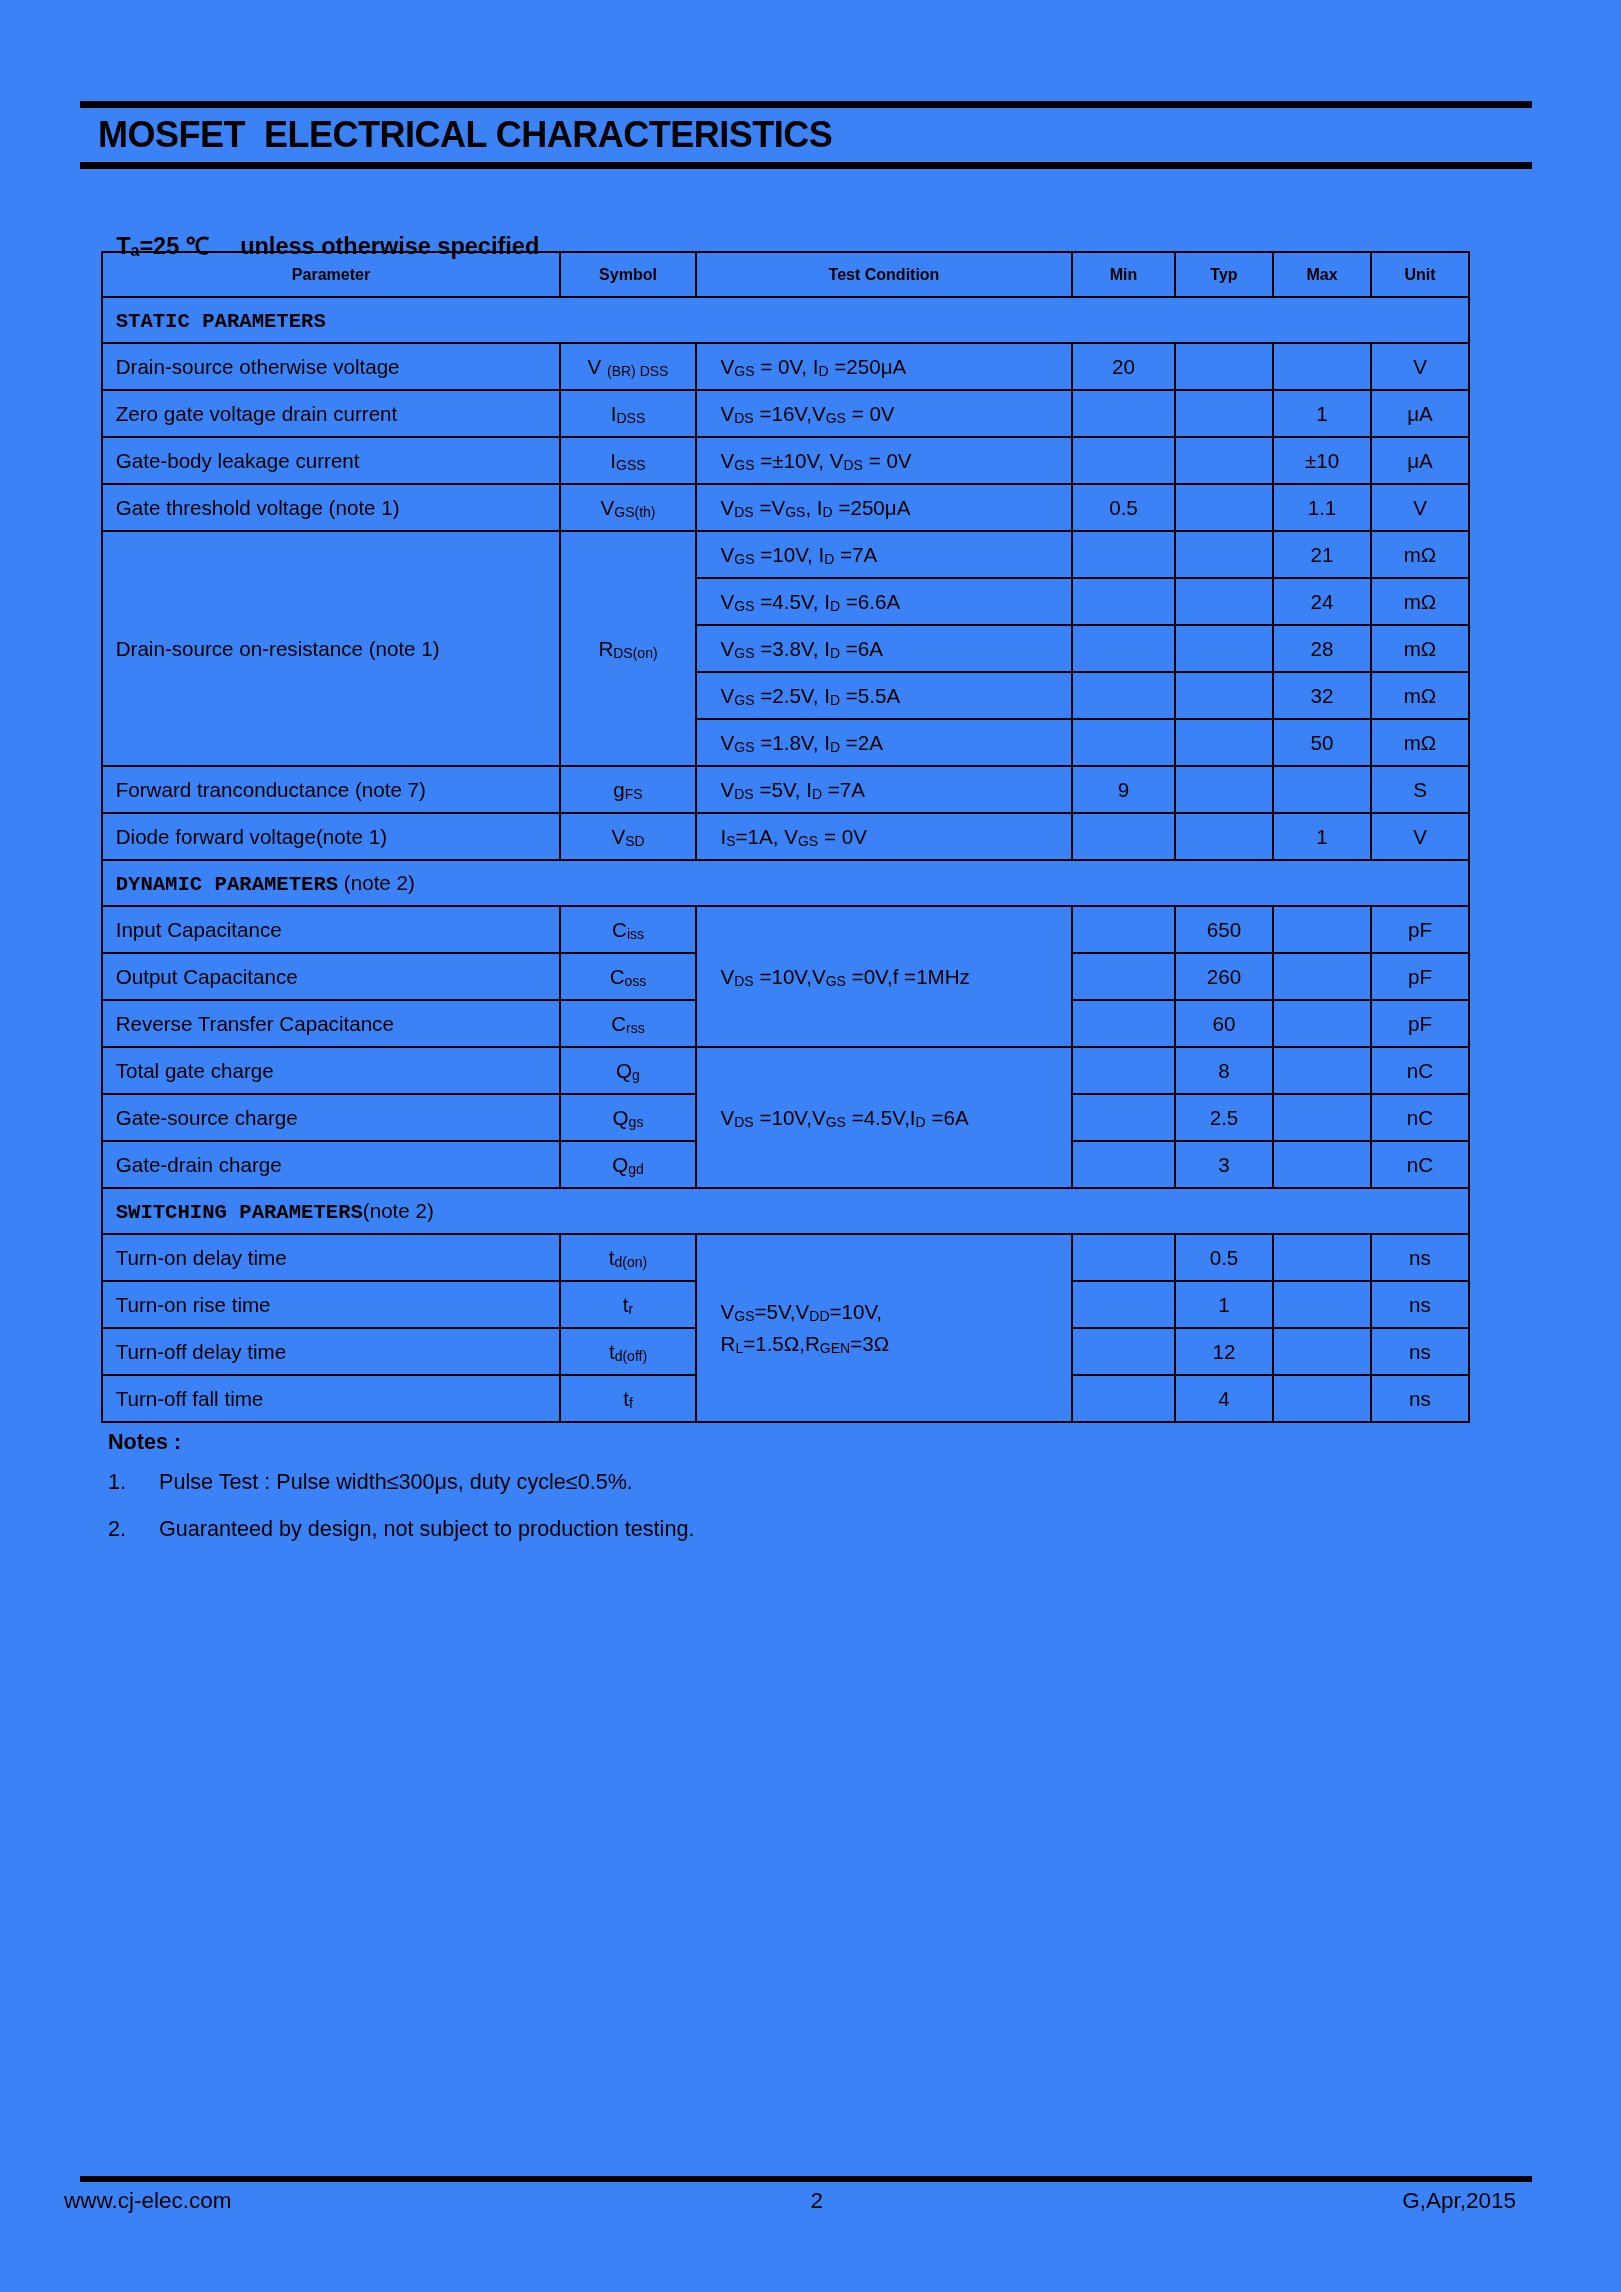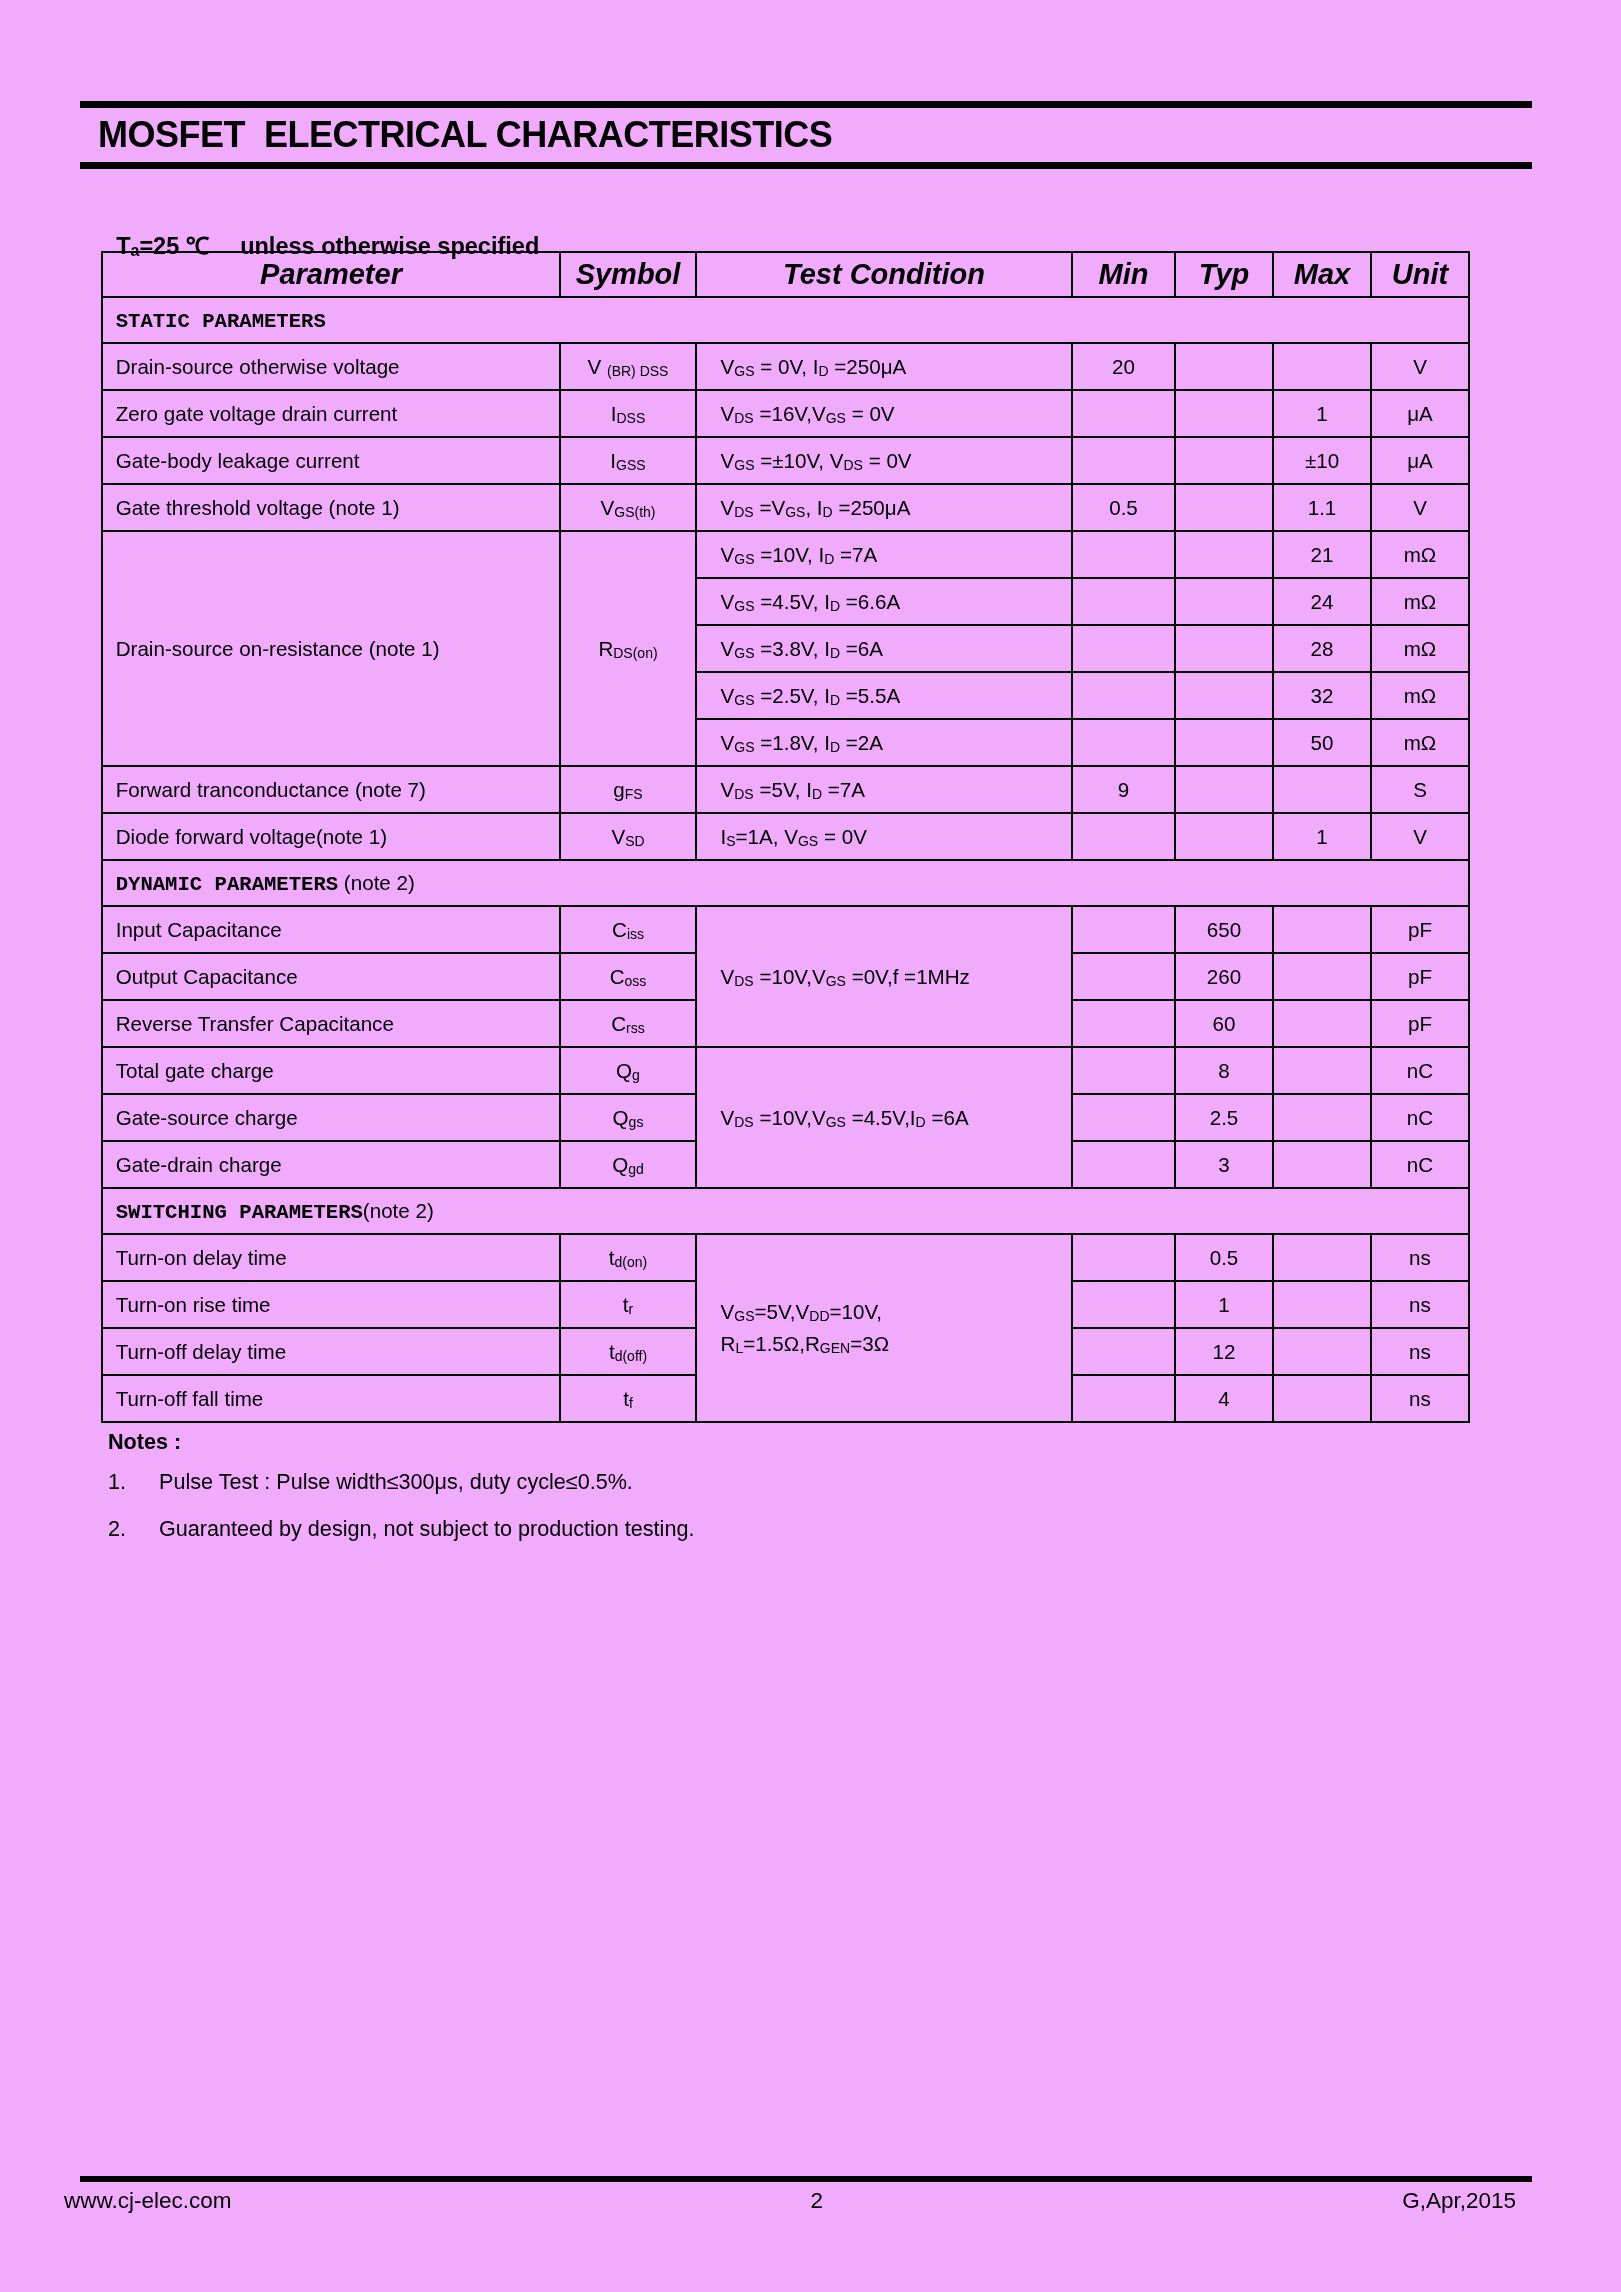--- a/index.html
+++ b/index.html
@@ -1,19 +1,19 @@
 <!DOCTYPE html>
 <html><head>
 <meta charset="utf-8">
 <style>
   html,body{margin:0;padding:0;background:#e8e8e8;}
   .page{
     position:relative;
     width:1621px;height:2293px;
-    background:#f0abfc;
+    background:#3b82f6;
     font-family:"Liberation Sans", sans-serif;
     color:#000;
     overflow:hidden;
     margin:0 auto;
   }
   .rule{position:absolute;left:80px;width:1452px;height:6.9px;background:#000;}
   .rule-top{top:101px;}
   .rule-title-bottom{top:162px;}
   .rule-footer{top:2176px;height:5.9px;}
 
@@ -38,21 +38,21 @@
     border-collapse:collapse;
     table-layout:fixed;
     border:2.9px solid #000;
   }
   table.spec th, table.spec td{
     border:2px solid #000;
     font-size:20.6px;
     overflow:hidden;
   }
   table.spec thead tr{height:45px;}
-  table.spec th{font-weight:bold;font-size:29px;text-align:center;padding:0;font-style:italic;}
+  table.spec th{font-weight:bold;font-size:16px;text-align:center;padding:0;}
   table.spec tbody tr{height:47px;}
   table.spec tr.secrow{height:46px;}
   td.sec{text-align:left;padding-left:12.7px;font-size:21.6px;}
   td.sec .b{font-weight:bold;font-family:Liberation Mono, monospace;}
   td.cp{text-align:left;padding-left:12.7px;}
   td.cs{text-align:center;}
   td.ct{text-align:left;padding-left:23.5px;line-height:1.55;}
   td.cn{text-align:center;}
   .sb{font-size:0.68em;vertical-align:-0.12em;letter-spacing:0;}
 

